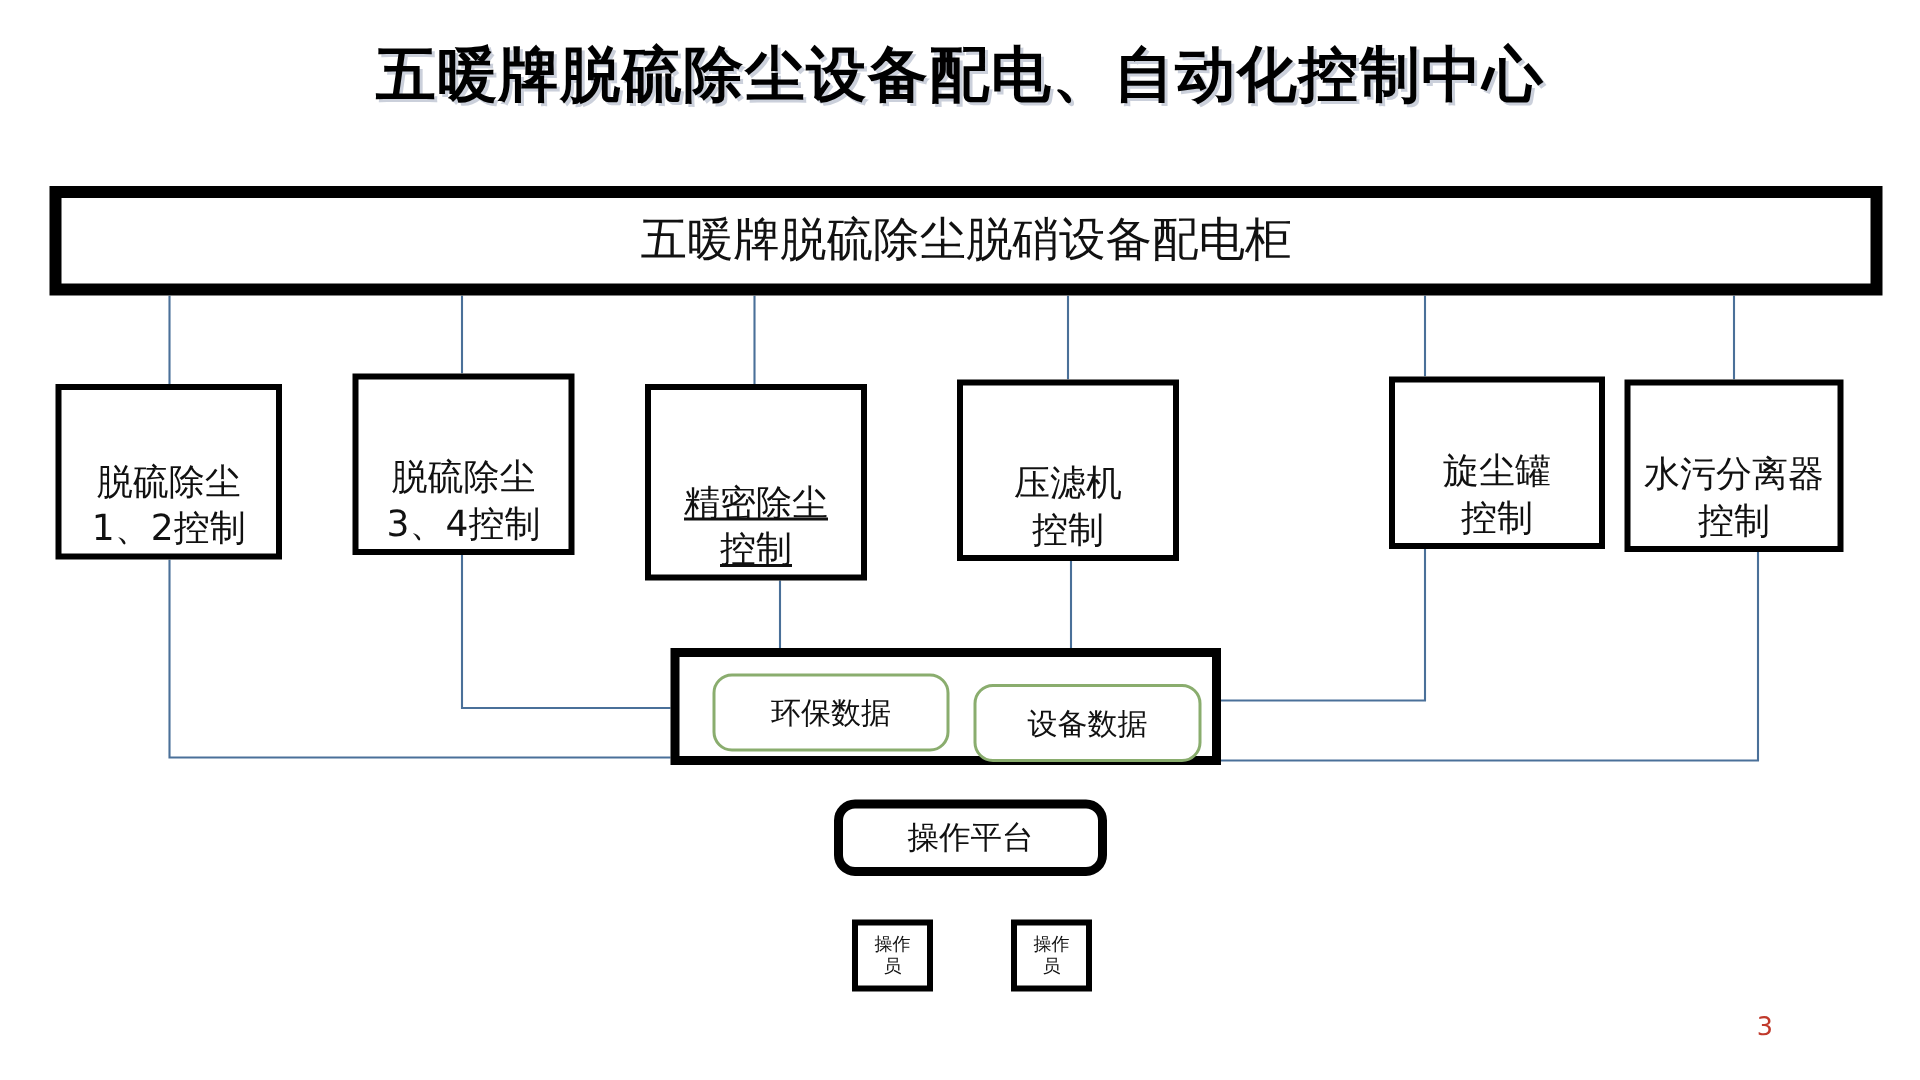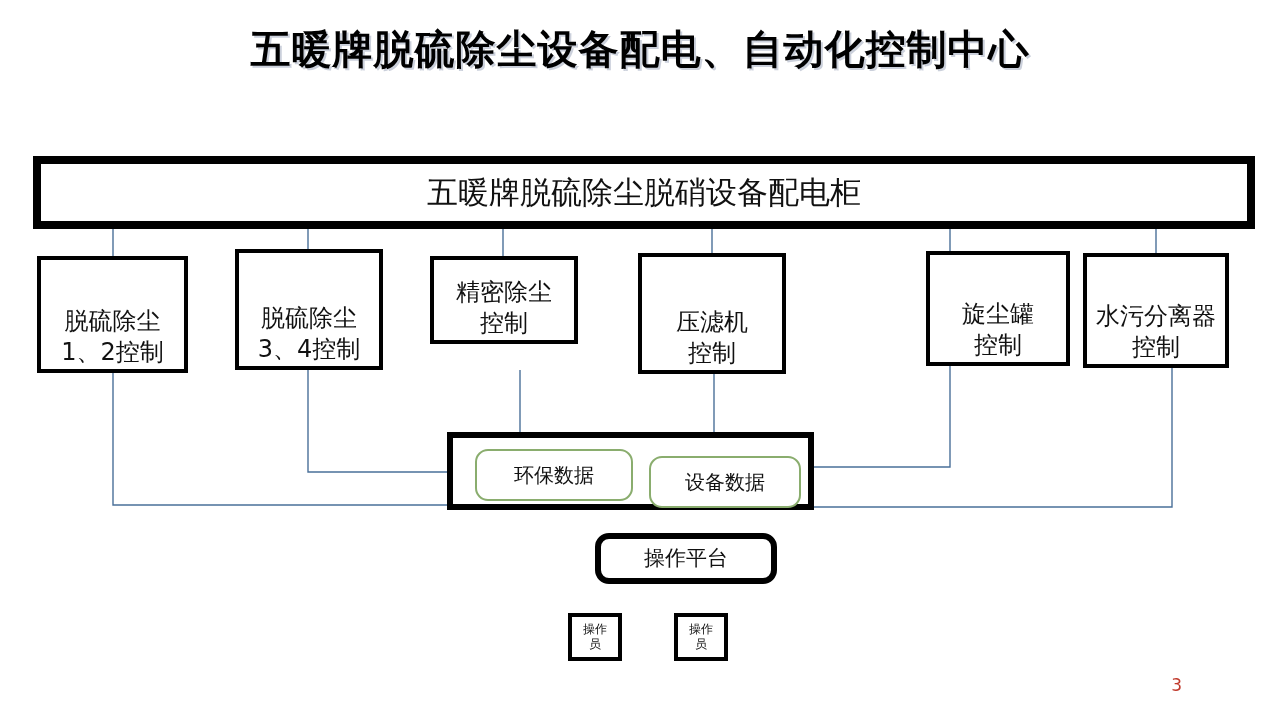--- a/index.html
+++ b/index.html
@@ -56,21 +56,20 @@
     justify-content: center;
     text-align: center;
     color: #111111;
     line-height: 1.32;
     white-space: pre-line;
   }
 
   .banner {
     border: 8px solid #000000;
     font-size: 31px;
-    margin-top: 32px;
   }
 
   .ctrl-box {
     border: 4px solid #000000;
     font-size: 24px;
     align-items: flex-end;
   }
 
   .data-container {
     border: 6px solid #000000;
@@ -148,21 +147,21 @@
   <div class="node ctrl-box" style="left:37px; top:256px; width:151px; height:117px;">
     <span>脱硫除尘
 1、2控制</span>
   </div>
 
   <div class="node ctrl-box" style="left:235px; top:249px; width:148px; height:121px;">
     <span>脱硫除尘
 3、4控制</span>
   </div>
 
-  <div class="node ctrl-box" style="left:430px; top:256px; width:148px; height:88px;">
+  <div class="node ctrl-box" style="left:430px; top:256px; width:148px; height:131px;text-decoration:underline;">
     <span>精密除尘
 控制</span>
   </div>
 
   <div class="node ctrl-box" style="left:638px; top:253px; width:148px; height:121px;">
     <span>压滤机
 控制</span>
   </div>
 
   <div class="node ctrl-box" style="left:878px; top:251px; width:144px; height:115px;margin-left:48px;">
@@ -177,21 +176,21 @@
 
   <div class="node data-container" style="left:447px; top:432px; width:367px; height:78px;">
     <div class="data-pill" style="left:22px; top:11px; width:158px; height:52px;">
       <span>环保数据</span>
     </div>
     <div class="data-pill" style="left:196px; top:18px; width:152px; height:52px;">
       <span>设备数据</span>
     </div>
   </div>
 
-  <div class="node platform" style="left:556px; top:533px; width:182px; height:51px;margin-left:39px;">
+  <div class="node platform" style="left:556px; top:533px; width:182px; height:51px;">
     <span>操作平台</span>
   </div>
 
   <div class="node operator" style="left:568px; top:613px; width:54px; height:48px;">
     <span>操作
 员</span>
   </div>
   <div class="node operator" style="left:674px; top:613px; width:54px; height:48px;">
     <span>操作
 员</span>

